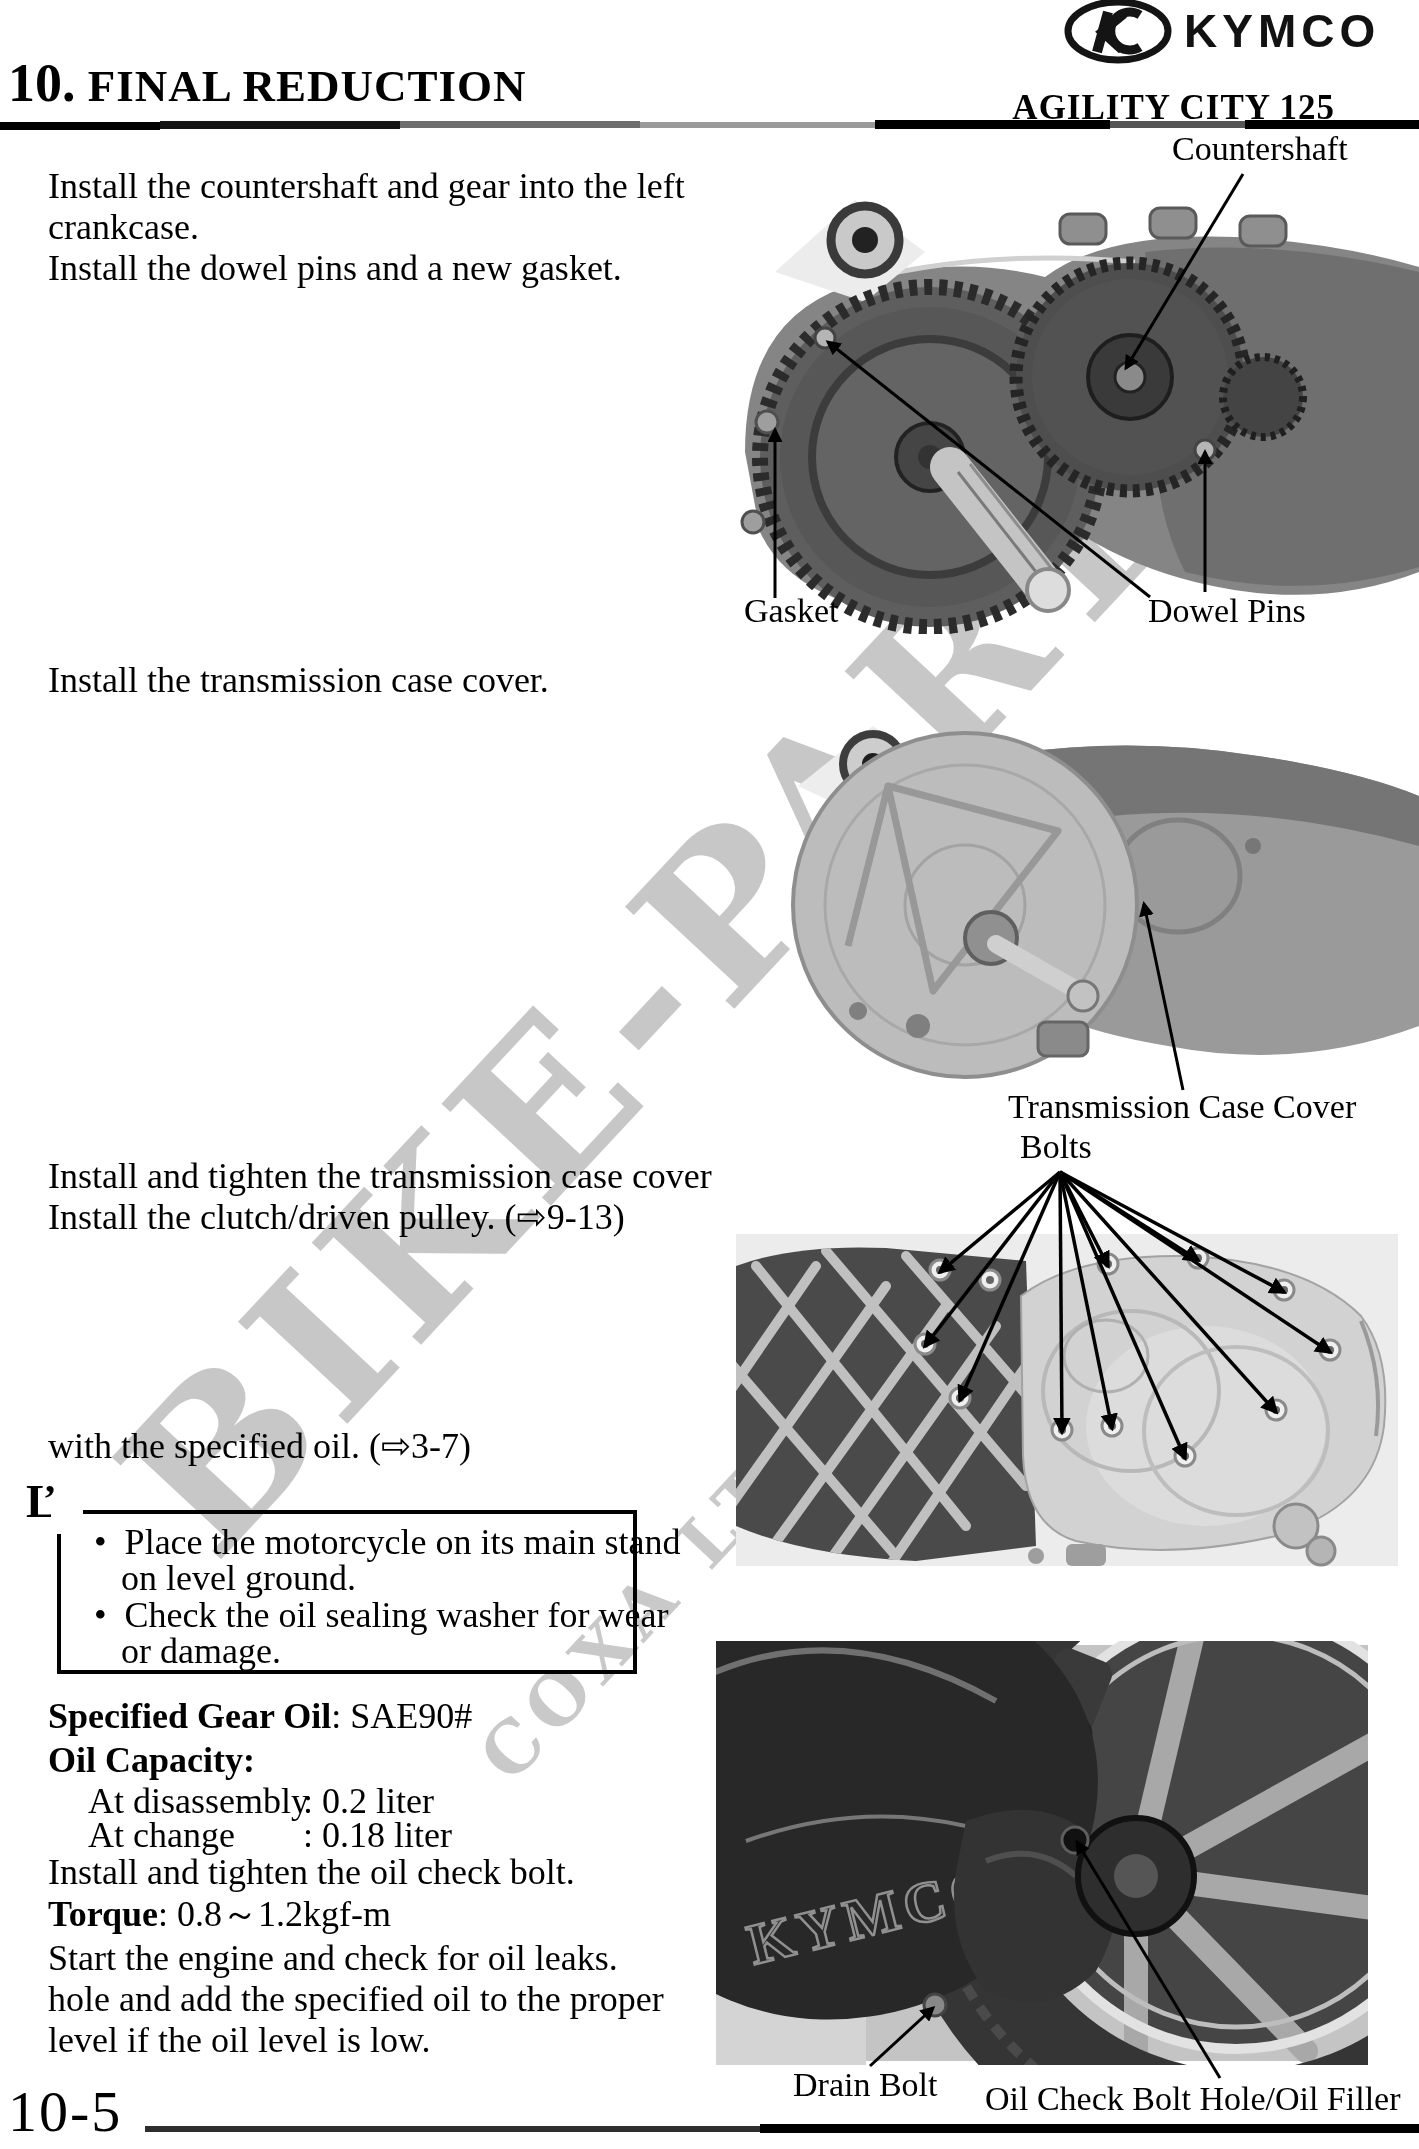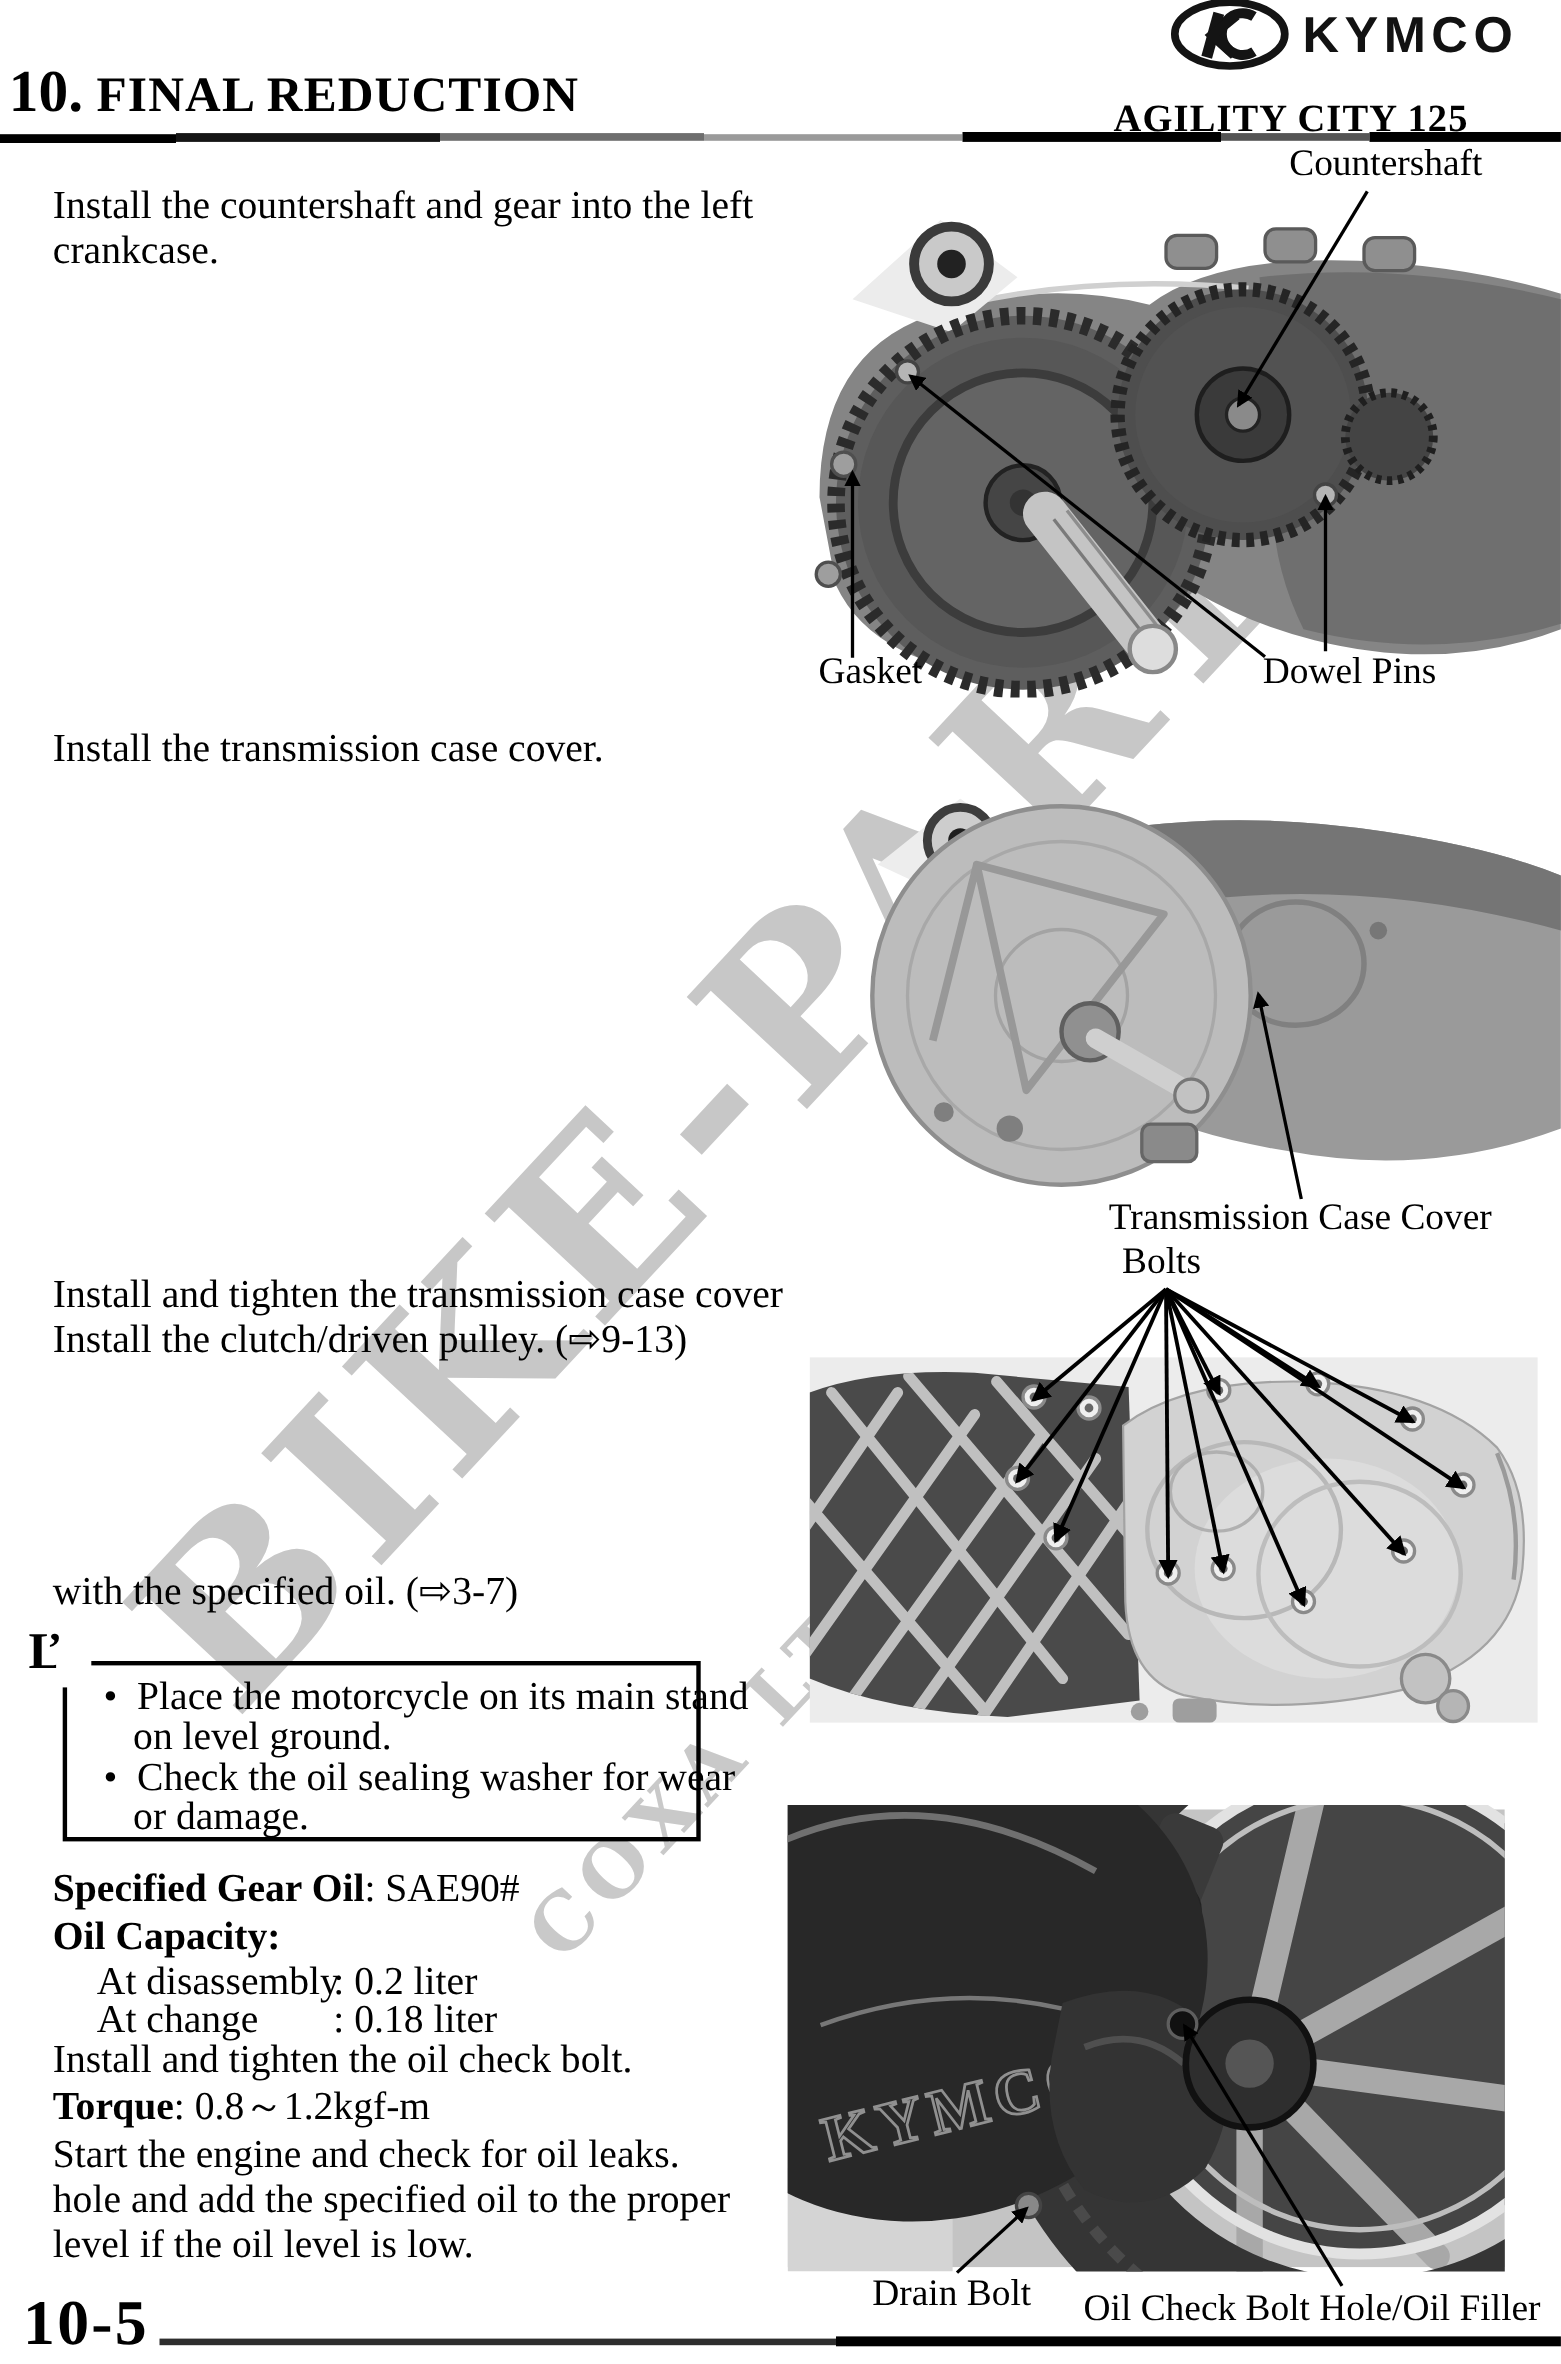--- a/index.html
+++ b/index.html
@@ -33,21 +33,21 @@
   .spec-key{display:inline-block;width:215px;}
   
   .note-icon{left:26px;top:1474px;z-index:3;font-size:47px;font-weight:bold;}
   .note-box{left:57px;top:1510px;width:572px;height:156px;border:4px solid #000;z-index:2;}
   .note-gap{left:51px;top:1504px;width:32px;height:30px;background:#fff;z-index:3;}
   .bullet-line{position:absolute;z-index:4;font-size:36px;white-space:nowrap;}
   .bullet-first::before{content:"\2022\2002";font-size:36px;}
   
   .callout{position:absolute;z-index:5;font-size:34px;white-space:nowrap;}
   
-  .page-num{left:8px;top:2078px;z-index:3;font-size:58px;font-weight:bold;letter-spacing:2px;margin-left:13px;}
+  .page-num{left:8px;top:2078px;z-index:3;font-size:58px;font-weight:normal;letter-spacing:2px;}
   
   .photo{position:absolute;z-index:2;}
   #callout-arrows{position:absolute;left:0;top:0;z-index:4;pointer-events:none;}
 </style>
 </head>
 <body>
 
 <div class="wm wm-main">BIKE-PARTS</div>
 <div class="wm wm-sub">COXA LTD</div>
 
@@ -68,20 +68,21 @@
 <div class="hr-seg" style="left:160px;top:121px;width:240px;height:8px;background:#151515"></div>
 <div class="hr-seg" style="left:400px;top:121px;width:240px;height:7px;background:#6e6e6e"></div>
 <div class="hr-seg" style="left:640px;top:122px;width:235px;height:6px;background:#9a9a9a"></div>
 <div class="hr-seg" style="left:875px;top:120px;width:235px;height:9px;background:#000"></div>
 <div class="hr-seg" style="left:1110px;top:121px;width:135px;height:7px;background:#555"></div>
 <div class="hr-seg" style="left:1245px;top:120px;width:174px;height:9px;background:#000"></div>
 
 <div class="para" style="top:166px">
   <div>Install the countershaft and gear into the left</div>
   <div>crankcase.</div>
+  <div>Install the dowel pins and a new gasket.</div>
 </div>
 <div class="para" style="top:660px">
   <div>Install the transmission case cover.</div>
 </div>
 <div class="para" style="top:1156px">
   <div>Install and tighten the transmission case cover</div>
   <div>Install the clutch/driven pulley. (⇨9-13)</div>
 </div>
 <div class="para" style="top:1426px">
   <div>with the specified oil. (⇨3-7)</div>

